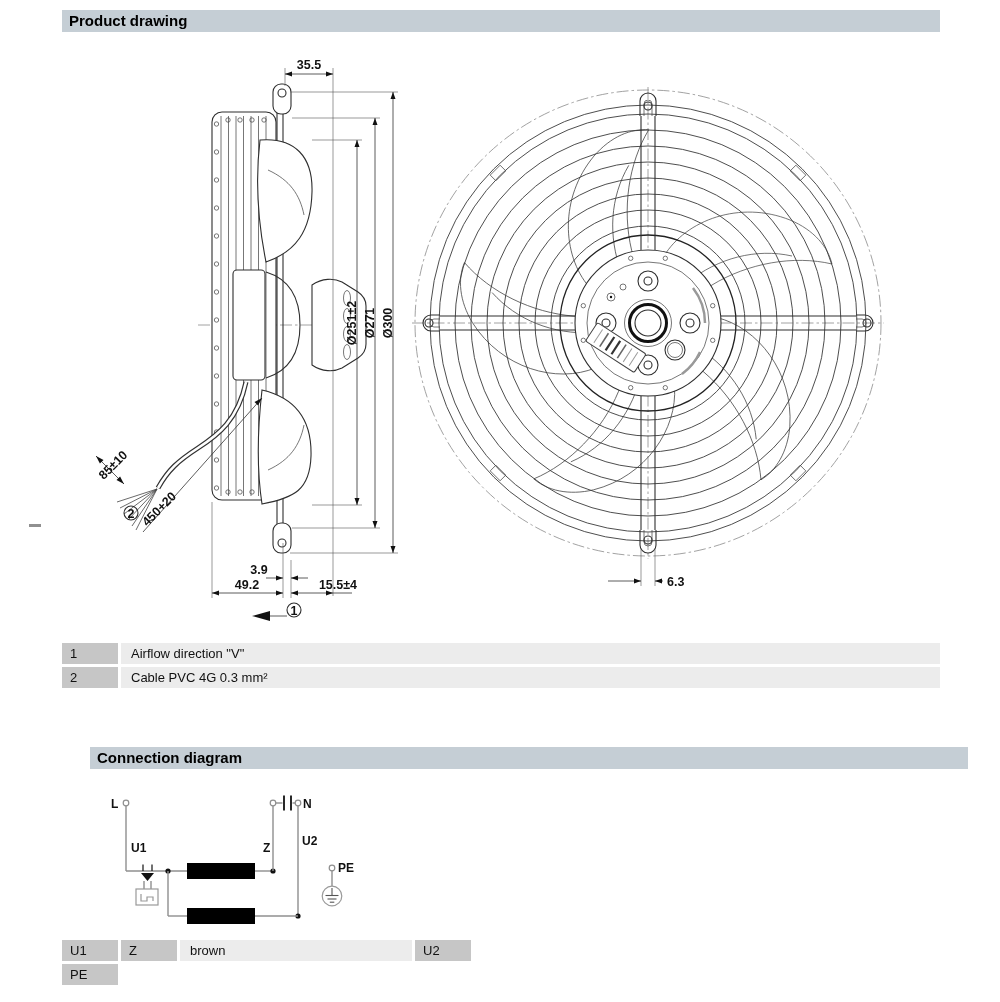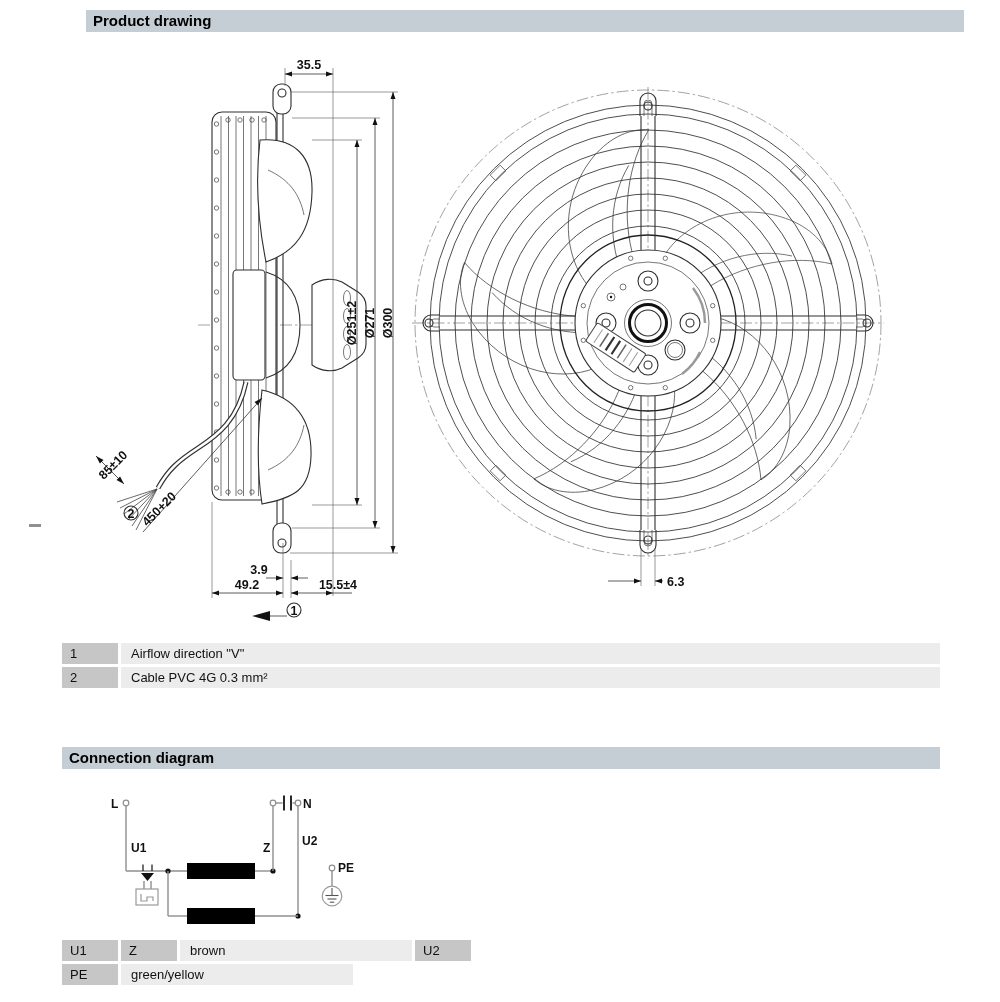--- a/index.html
+++ b/index.html
@@ -23,21 +23,21 @@
   .ext{stroke:#555;stroke-width:0.6;fill:none;}
   .af{fill:#111;stroke:none;}
   .dlbl{font-size:12.5px;font-weight:bold;fill:#111;font-family:"Liberation Sans",sans-serif;}
   .wire{stroke:#8f8f8f;stroke-width:1.4;fill:none;}
   .term{fill:#fff;stroke:#8f8f8f;stroke-width:1.2;}
   .cdlbl{font-size:12px;font-weight:bold;fill:#111;font-family:"Liberation Sans",sans-serif;}
 </style>
 </head>
 <body>
 
-<div class="section-header" style="top:10px;margin-left:24px;">
+<div class="section-header" style="top:10px;">
   <span>Product drawing</span>
 </div>
 
 <svg width="1000" height="600" viewBox="0 0 1000 600" style="left:0;top:40px;">
 
   <g>
     <line class="cl" x1="198" y1="285" x2="352" y2="285"></line>
 
     <g>
       <rect class="lnf" x="212" y="72" width="64" height="388" rx="10"></rect>
@@ -316,21 +316,21 @@
   <div class="t-row">
     <div class="t-key">1</div>
     <div class="t-val">Airflow direction "V"</div>
   </div>
   <div class="t-row">
     <div class="t-key">2</div>
     <div class="t-val">Cable PVC 4G 0.3 mm²</div>
   </div>
 </div>
 
-<div class="section-header" style="top:747px;">
+<div class="section-header" style="top:747px;margin-left:28px;">
   <span>Connection diagram</span>
 </div>
 
 <svg width="300" height="150" viewBox="0 0 300 150" style="left:100px;top:790px;">
   <g>
 
     <text class="cdlbl" x="11" y="18">L</text>
     <circle class="term" cx="26" cy="13" r="2.8"></circle>
     <line class="wire" x1="26" y1="15.8" x2="26" y2="81"></line>
     <text class="cdlbl" x="31" y="62">U1</text>
@@ -386,15 +386,14 @@
 
 <div class="data-table" style="top:940px;">
   <div class="t-row">
     <div class="t-key">U1</div>
     <div class="t-key">Z</div>
     <div class="t-val w-val">brown</div>
     <div class="t-key">U2</div>
   </div>
   <div class="t-row">
     <div class="t-key">PE</div>
-    <div class="t-val w-val">green/yellow</div>
   </div>
 </div>
 
 </body></html>

